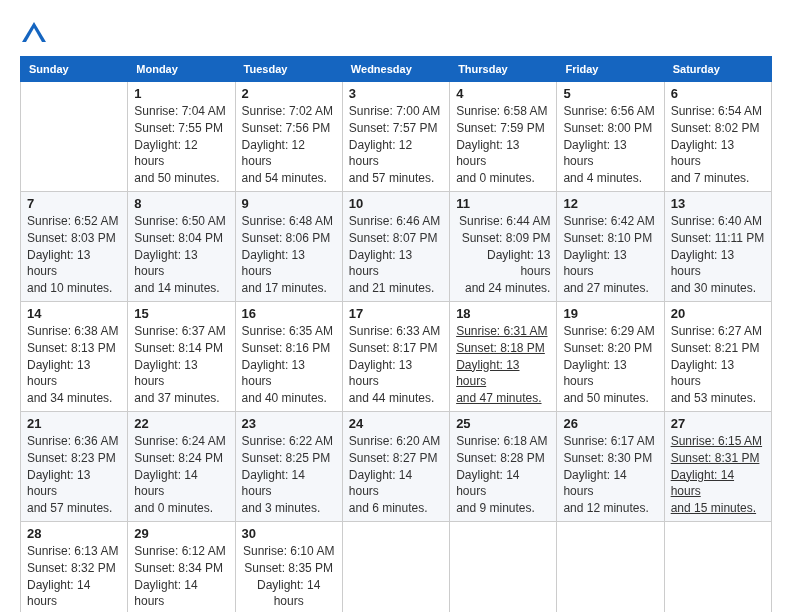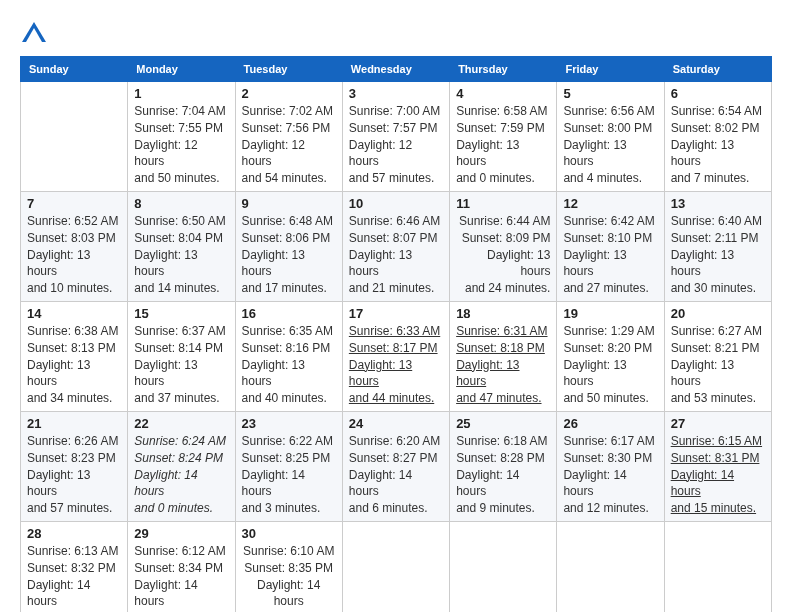--- a/index.html
+++ b/index.html
@@ -205,21 +205,21 @@
         <td>
           <div class="day-number">12</div>
           <div class="day-info" style="white-space: pre-line;">Sunrise: 6:42 AM
 Sunset: 8:10 PM
 Daylight: 13 hours
 and 27 minutes.</div>
         </td>
         <td>
           <div class="day-number">13</div>
           <div class="day-info" style="white-space: pre-line;">Sunrise: 6:40 AM
-Sunset: 2:11 PM
+Sunset: 11:11 PM
 Daylight: 13 hours
 and 30 minutes.</div>
         </td>
       </tr>
       <tr>
         <td>
           <div class="day-number">14</div>
           <div class="day-info" style="white-space: pre-line;">Sunrise: 6:38 AM
 Sunset: 8:13 PM
 Daylight: 13 hours
@@ -234,58 +234,58 @@
         </td>
         <td>
           <div class="day-number">16</div>
           <div class="day-info" style="white-space: pre-line;">Sunrise: 6:35 AM
 Sunset: 8:16 PM
 Daylight: 13 hours
 and 40 minutes.</div>
         </td>
         <td>
           <div class="day-number">17</div>
-          <div class="day-info" style="white-space: pre-line; text-decoration: underline;">Sunrise: 6:33 AM
+          <div class="day-info" style="white-space: pre-line;">Sunrise: 6:33 AM
 Sunset: 8:17 PM
 Daylight: 13 hours
 and 44 minutes.</div>
         </td>
         <td>
           <div class="day-number">18</div>
           <div class="day-info" style="white-space: pre-line; text-decoration: underline;">Sunrise: 6:31 AM
 Sunset: 8:18 PM
 Daylight: 13 hours
 and 47 minutes.</div>
         </td>
         <td>
           <div class="day-number">19</div>
-          <div class="day-info" style="white-space: pre-line;">Sunrise: 1:29 AM
+          <div class="day-info" style="white-space: pre-line;">Sunrise: 6:29 AM
 Sunset: 8:20 PM
 Daylight: 13 hours
 and 50 minutes.</div>
         </td>
         <td>
           <div class="day-number">20</div>
           <div class="day-info" style="white-space: pre-line;">Sunrise: 6:27 AM
 Sunset: 8:21 PM
 Daylight: 13 hours
 and 53 minutes.</div>
         </td>
       </tr>
       <tr>
         <td>
           <div class="day-number">21</div>
-          <div class="day-info" style="white-space: pre-line;">Sunrise: 6:26 AM
+          <div class="day-info" style="white-space: pre-line;">Sunrise: 6:36 AM
 Sunset: 8:23 PM
 Daylight: 13 hours
 and 57 minutes.</div>
         </td>
         <td>
           <div class="day-number">22</div>
-          <div class="day-info" style="white-space: pre-line; font-style: italic;">Sunrise: 6:24 AM
+          <div class="day-info" style="white-space: pre-line;">Sunrise: 6:24 AM
 Sunset: 8:24 PM
 Daylight: 14 hours
 and 0 minutes.</div>
         </td>
         <td>
           <div class="day-number">23</div>
           <div class="day-info" style="white-space: pre-line;">Sunrise: 6:22 AM
 Sunset: 8:25 PM
 Daylight: 14 hours
 and 3 minutes.</div>

